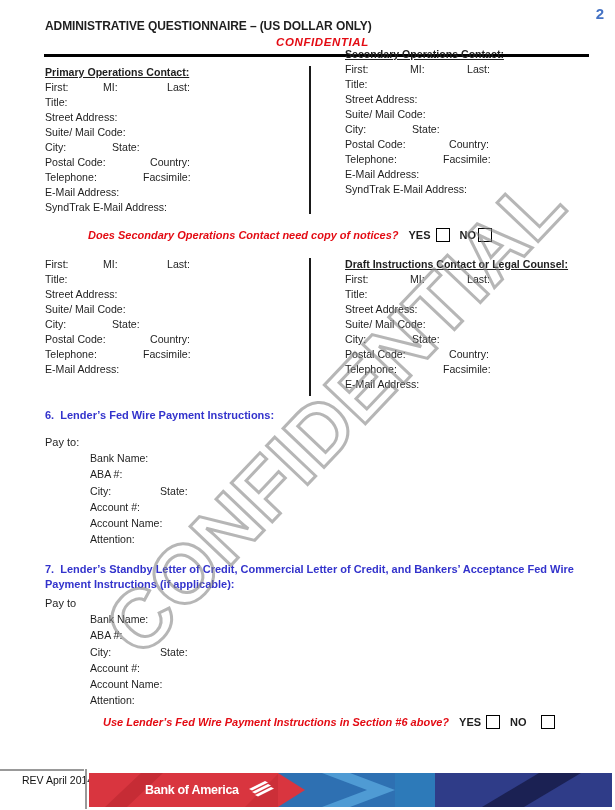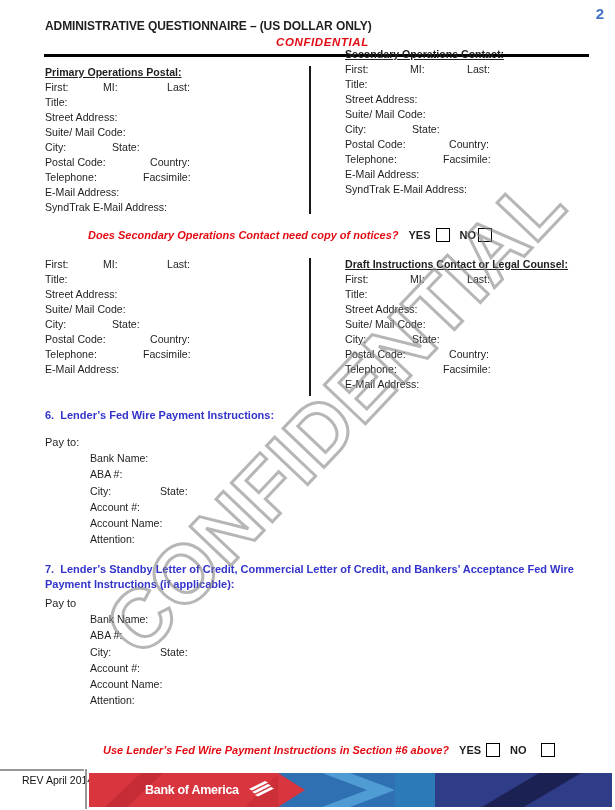--- a/index.html
+++ b/index.html
@@ -40,21 +40,21 @@
   <div class="abs pagenum" style="right:11px;top:5px;">2</div>
   <div class="abs doc-title" style="left:45px;top:19px;">ADMINISTRATIVE QUESTIONNAIRE – (US DOLLAR ONLY)</div>
   <div class="abs confidential" style="left:45px;top:36px;width:555px;">CONFIDENTIAL</div>
   <div class="abs rule" style="left:44px;top:54px;width:545px;height:3px;"></div>
 
   <div class="abs watermark">CONFIDENTIAL</div>
 
   <div class="abs vdiv" style="left:309px;top:66px;height:148px;"></div>
 
   <div class="abs" style="left:45px;top:66px;width:262px;">
-    <div class="chead">Primary Operations Postal:</div>
+    <div class="chead">Primary Operations Contact:</div>
     <div>
         <div class="frow">
           <span class="fseg" style="left: 0px;">First:</span>
           <span class="fseg" style="left: 58px;">MI:</span>
           <span class="fseg" style="left: 122px;">Last:</span>
         </div>
         <div class="frow">
           <span class="fseg" style="left: 0px;">Title:</span>
         </div>
         <div class="frow">
@@ -242,21 +242,21 @@
         <span class="fseg" style="left: 0px;">Account #:</span>
       </div>
       <div class="frow">
         <span class="fseg" style="left: 0px;">Account Name:</span>
       </div>
       <div class="frow">
         <span class="fseg" style="left: 0px;">Attention:</span>
       </div>
     </div>
 
-  <div class="abs q" style="left:103px;top:743px;">
+  <div class="abs q" style="left:103px;top:715px;">
     <span class="qtext">Use Lender’s Fed Wire Payment Instructions in Section #6 above?</span>
     <span class="ynlabel">YES</span>
     <span class="cbox"></span>
     <span class="ynlabel">NO</span>
     <span class="cbox wide"></span>
   </div>
 
   <div class="abs thinrule" style="left:0;top:769px;width:84px;height:1.5px;"></div>
   <div class="abs rev" style="left:10px;top:774px;padding-left:12px;">REV April 2014</div>
   <div class="abs thinrule" style="left:85px;top:769px;width:2px;height:40px;"></div>

